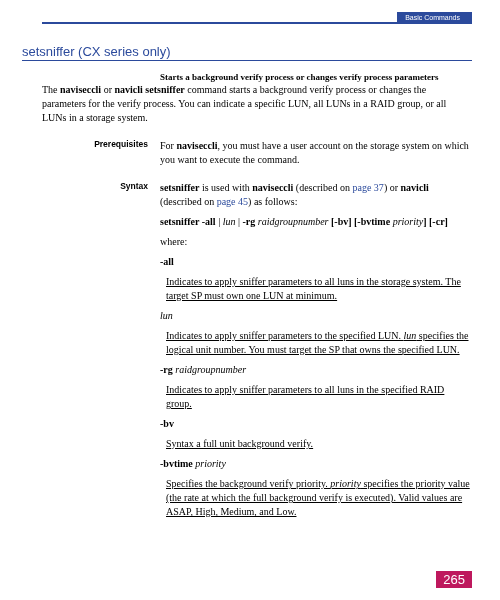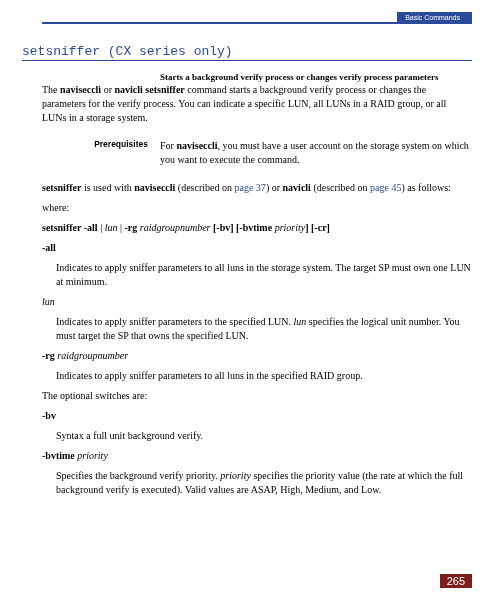--- a/index.html
+++ b/index.html
@@ -33,21 +33,21 @@
     }
     .title-row {
       margin-top: 26px;
       margin-left: -20px;
       border-bottom: 1px solid #2b4a9c;
       padding-bottom: 1px;
       margin-bottom: 10px;
     }
     .title {
       color: #2b4a9c;
-      font-family: Liberation Mono, monospace;
+      font-family: Liberation Sans, sans-serif;
       font-size: 13px;
       font-weight: normal;
       letter-spacing: 0px;
     }
     .subtitle {
       margin-left: 118px;
       font-weight: bold;
       font-size: 9px;
       line-height: 1.35;
     }
@@ -63,31 +63,31 @@
       font-weight: bold;
       font-size: 8.5px;
       flex-shrink: 0;
     }
     .content-col {
       flex: 1;
       font-size: 10px;
       line-height: 1.4;
     }
     .content-col p { margin-bottom: 6px; }
-    .indent1 { margin-left: 14px; }
+    .indent1 { margin-left: 6px; text-decoration: underline; }
     .link { color: #2b4a9c; }
     .italic { font-style: italic; }
     .bold { font-weight: bold; }
     .page-num {
       position: absolute;
       bottom: 12px;
       right: 28px;
-      background: #7f1d1d;
+      background: #be185d;
       color: #fff;
-      font-size: 11px;
+      font-size: 13px;
       padding: 1px 7px;
       font-family: Arial, sans-serif;
     }
   </style>
 </head>
 <body>
 
 <div class="header-line"></div>
 <div class="header-tag">Basic Commands</div>
 
@@ -104,31 +104,31 @@
 </div>
 
 <div class="section">
   <div class="label-col">Prerequisites</div>
   <div class="content-col">
     <p><span>For </span><span class="bold">naviseccli</span><span>, you must have a user account on the storage system on which you want to execute the command.</span></p>
   </div>
 </div>
 
 <div class="section">
+  <div class="label-col">Syntax</div>
   <div class="content-col">
     <p><span class="bold">setsniffer</span><span> is used with </span><span class="bold">naviseccli</span><span> (described on </span><span class="link">page 37</span><span>) or </span><span class="bold">navicli</span><span> (described on </span><span class="link">page 45</span><span>) as follows:</span></p>
+    <p><span class="bold">setsniffer  -all</span><span> | </span><span class="italic">lun</span><span> | </span><span class="bold">-rg</span><span class="italic"> raidgroupnumber  </span><span class="bold">[-bv]  [-bvtime</span><span class="italic"> priority</span><span class="bold">]  [-cr]</span></p>
     <p>where:</p>
-    <p><span class="bold">setsniffer  -all</span><span> | </span><span class="italic">lun</span><span> | </span><span class="bold">-rg</span><span class="italic"> raidgroupnumber  </span><span class="bold">[-bv]  [-bvtime</span><span class="italic"> priority</span><span class="bold">]  [-cr]</span></p>
     <p class="bold">-all</p>
     <p class="indent1">Indicates to apply sniffer parameters to all luns in the storage system. The target SP must own one LUN at minimum.</p>
     <p class="italic">lun</p>
     <p class="indent1"><span>Indicates to apply sniffer parameters to the specified LUN. </span><span class="italic">lun</span><span> specifies the logical unit number. You must target the SP that owns the specified LUN.</span></p>
     <p><span class="bold">-rg</span><span class="italic"> raidgroupnumber</span></p>
     <p class="indent1">Indicates to apply sniffer parameters to all luns in the specified RAID group.</p>
-    <p>The optional switches are:</p>
     <p class="bold">-bv</p>
     <p class="indent1">Syntax a full unit background verify.</p>
     <p><span class="bold">-bvtime</span><span class="italic"> priority</span></p>
     <p class="indent1"><span>Specifies the background verify priority. </span><span class="italic">priority</span><span> specifies the priority value (the rate at which the full background verify is executed). Valid values are ASAP, High, Medium, and Low.</span></p>
   </div>
 </div>
 
 <div class="page-num">265</div>
 
 </body></html>

